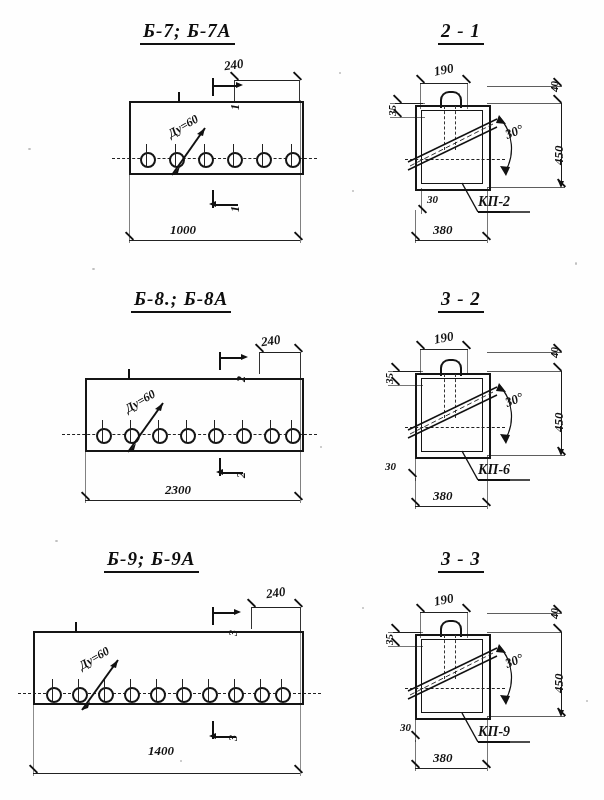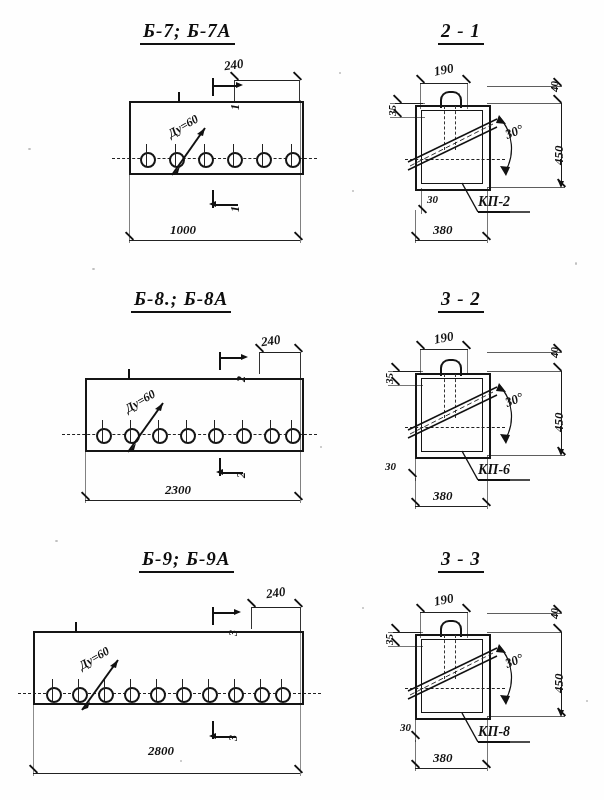--- a/index.html
+++ b/index.html
@@ -342,21 +342,21 @@
   <div class="dim" style="left:433px;top:488px;">380</div>
   <div class="dimline" style="left:415px;top:506px;width:72px;"></div>
   <div class="slash" style="left:410px;top:501px;"></div>
   <div class="slash" style="left:481px;top:501px;"></div>
   <div class="thin-v" style="left:415px;top:478px;height:31px;opacity:.6;"></div>
   <div class="thin-v" style="left:487px;top:456px;height:53px;opacity:.6;"></div>
 </div>
 
 <div>
 
-  <div class="title" style="left:104px;top:548px;margin-left:35px;">
+  <div class="title" style="left:104px;top:548px;">
     <span class="u">Б-9; Б-9А</span>
   </div>
 
   <div class="dim" style="left:266px;top:585px;transform:rotate(-8deg);">240</div>
   <div class="dimline" style="left:251px;top:607px;width:49px;"></div>
   <div class="slash" style="left:246px;top:602px;"></div>
   <div class="slash" style="left:293px;top:602px;"></div>
   <div class="wit" style="left:251px;top:607px;height:22px;"></div>
   <div class="wit" style="left:300px;top:607px;height:24px;"></div>
 
@@ -401,21 +401,21 @@
     <polygon points="118,660 110,666 116,668" fill="#111"></polygon>
   </svg>
 
   <div class="secmark">
     <div class="bar" style="left:212px;top:721px;"></div>
     <div class="sarr" style="left:214px;top:736px;width:22px;"></div>
     <div class="arr l" style="left:209px;top:733px;"></div>
     <div class="dim rot" style="left:226px;top:741px;font-size:12px;">3</div>
   </div>
 
-  <div class="dim" style="left:148px;top:743px;">2800</div>
+  <div class="dim" style="left:148px;top:743px;">1400</div>
   <div class="dimline" style="left:33px;top:773px;width:267px;"></div>
   <div class="slash" style="left:28px;top:768px;"></div>
   <div class="slash" style="left:293px;top:768px;"></div>
   <div class="thin-v" style="left:33px;top:701px;height:75px;opacity:.5;"></div>
   <div class="thin-v" style="left:300px;top:631px;height:145px;opacity:.5;"></div>
 </div>
 
 <div>
   <div class="title" style="left:438px;top:548px;">
     <span class="u">3 - 3</span>
@@ -461,21 +461,21 @@
     <path d="M500 647 A 46 46 0 0 1 505 701" stroke="#111" stroke-width="1.2" fill="none"></path>
     <polygon points="499,644 506,653 496,652" fill="#111"></polygon>
     <polygon points="506,705 500,695 510,696" fill="#111"></polygon>
   </svg>
   <div class="dim" style="left:505px;top:653px;transform:rotate(-22deg);font-size:13px;">30°</div>
 
   <div class="dim sm" style="left:400px;top:721px;">30</div>
   <div class="thin-v" style="left:415px;top:716px;height:26px;opacity:.6;"></div>
   <div class="slash" style="left:410px;top:734px;"></div>
 
-  <div class="lbl" style="left:478px;top:724px;">КП-8</div>
+  <div class="lbl" style="left:478px;top:724px;">КП-9</div>
   <svg class="overlay" width="604" height="800">
     <line x1="462" y1="713" x2="478" y2="742" stroke="#111" stroke-width="1.4"></line>
     <line x1="478" y1="742" x2="530" y2="742" stroke="#111" stroke-width="1.4"></line>
   </svg>
 
   <div class="dim" style="left:433px;top:750px;">380</div>
   <div class="dimline" style="left:415px;top:768px;width:72px;"></div>
   <div class="slash" style="left:410px;top:763px;"></div>
   <div class="slash" style="left:481px;top:763px;"></div>
   <div class="thin-v" style="left:415px;top:740px;height:31px;opacity:.6;"></div>

